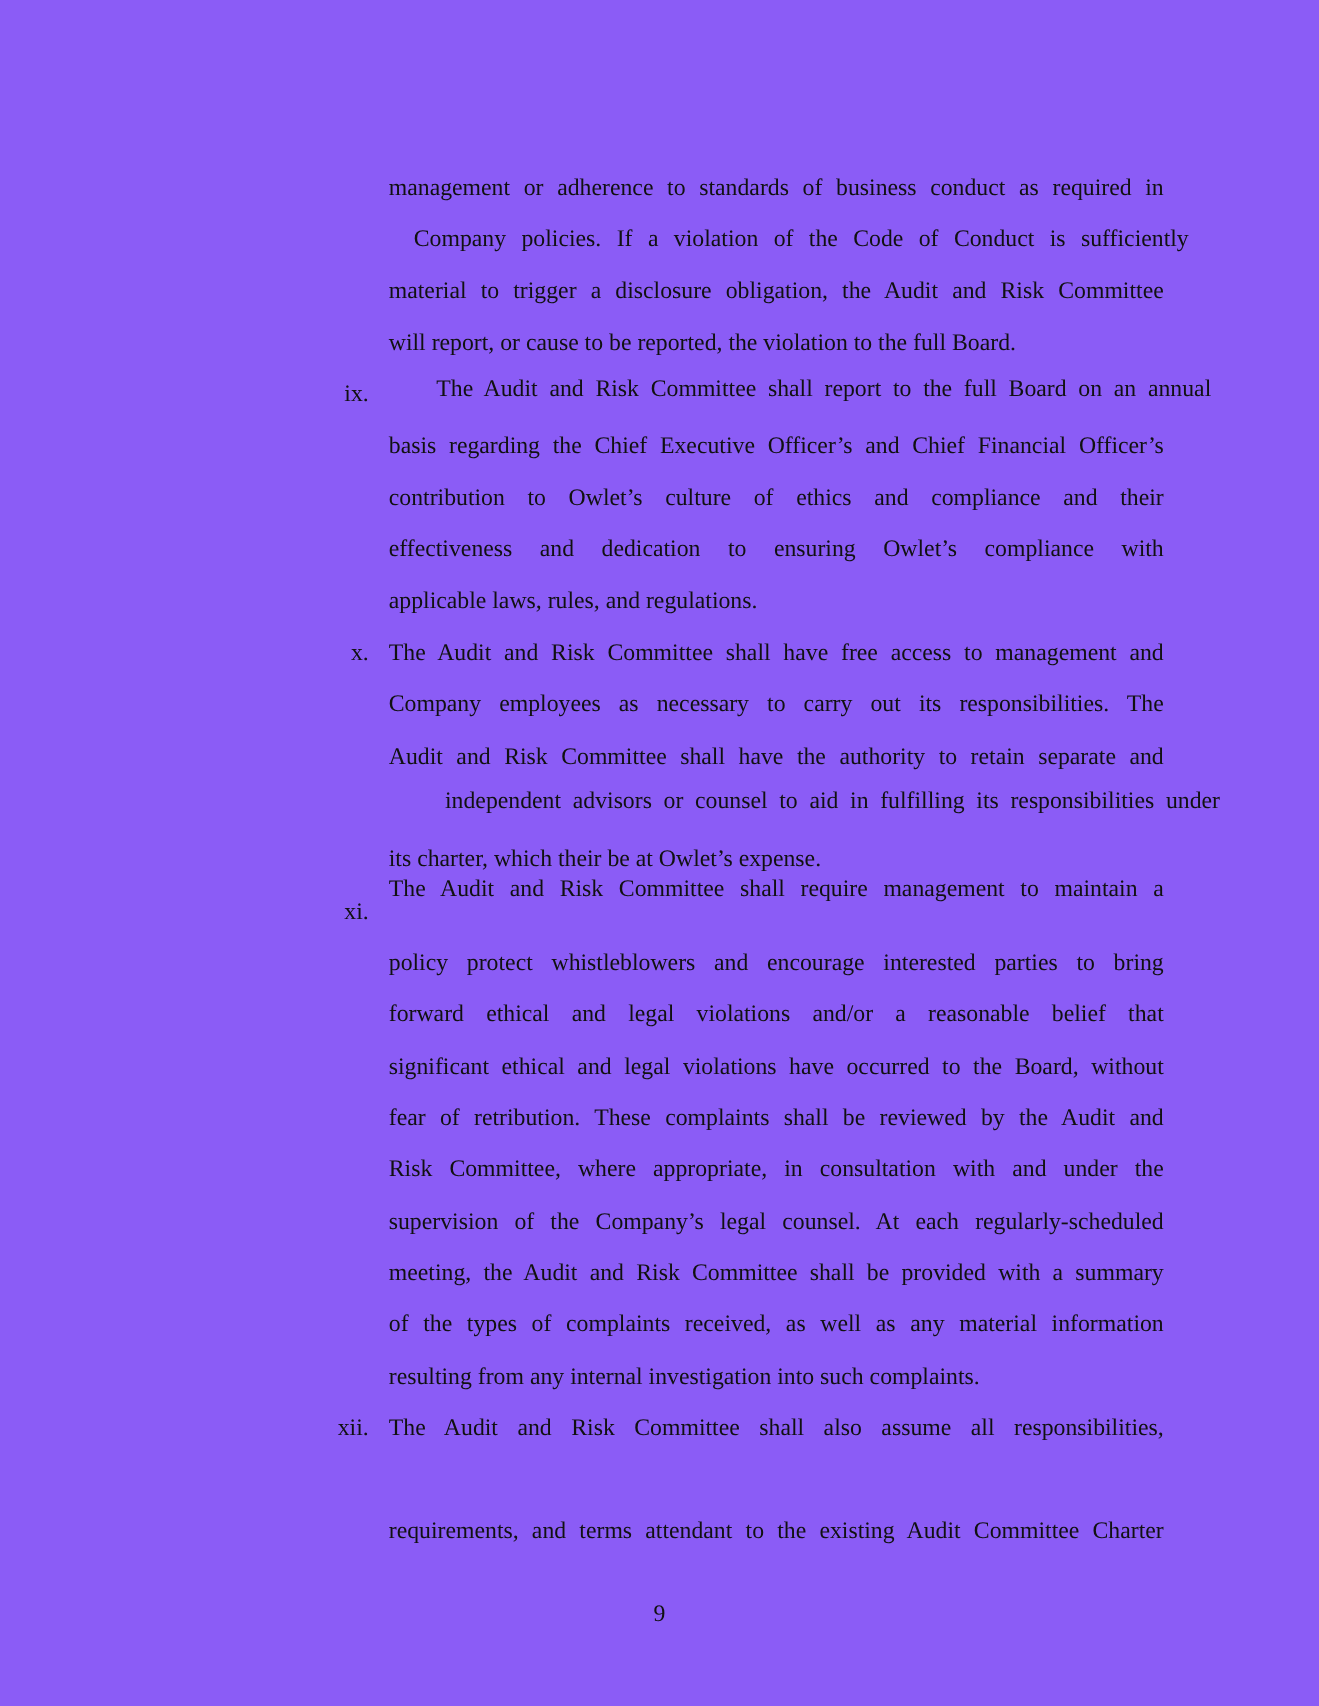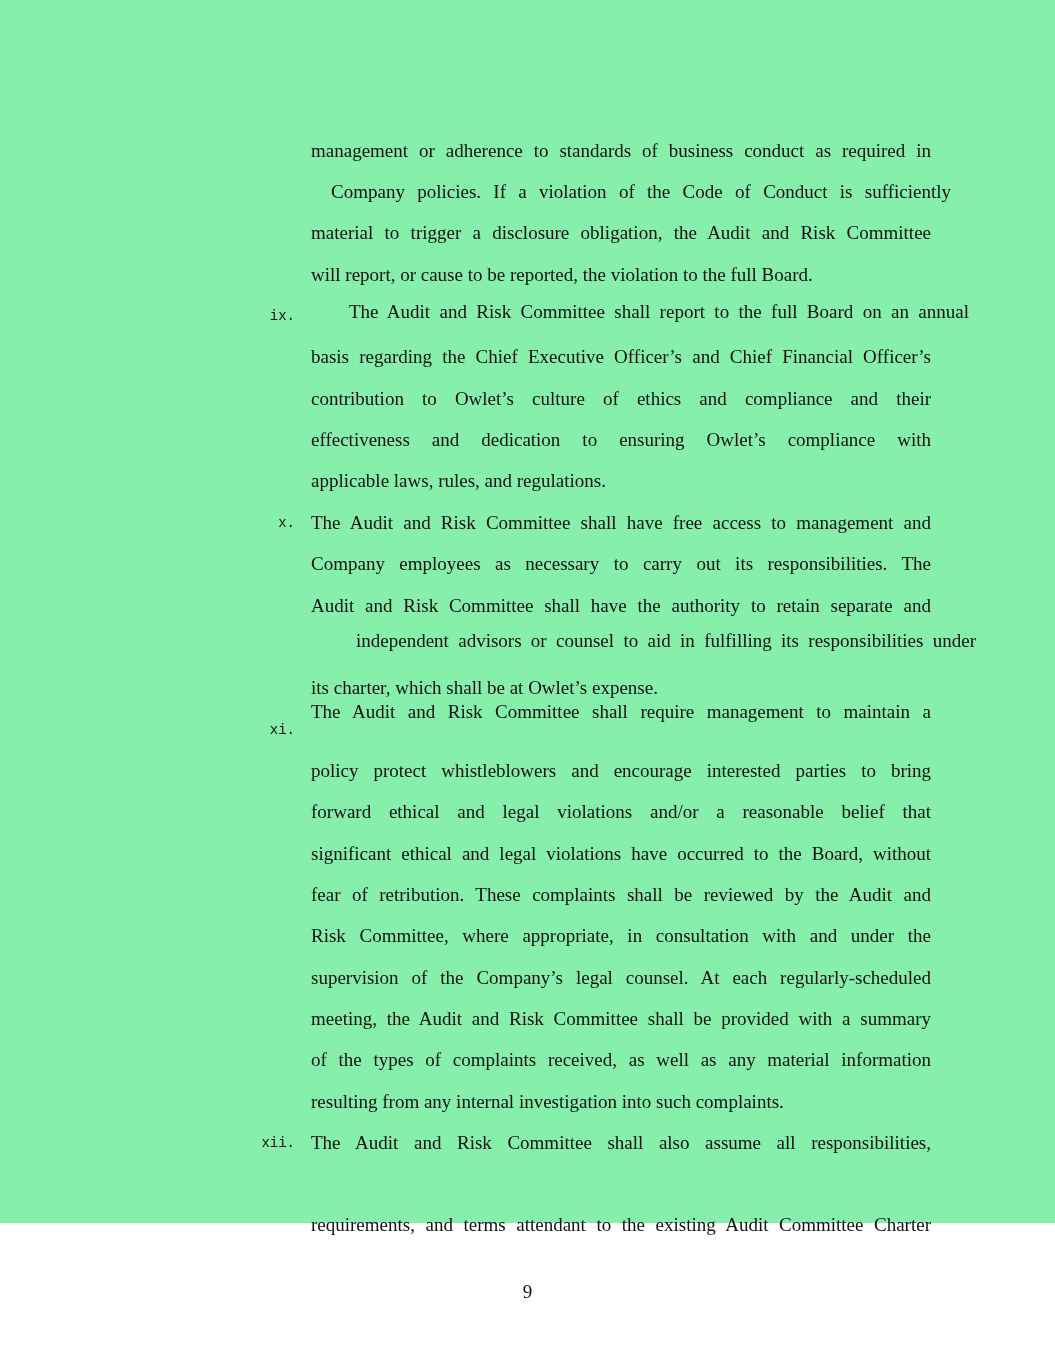--- a/index.html
+++ b/index.html
@@ -1,37 +1,37 @@
 <!DOCTYPE html>
 <html><head>
 <meta charset="utf-8">
 <style>
   html, body { margin: 0; padding: 0; background: #ffffff; }
   body { width: 1055px; height: 1365px; position: relative; overflow: hidden; }
-  .page { position: absolute; left: 0; top: 0; width: 1055px; height: 1223px; background: #86efac; }
+  .page { position: absolute; left: 0; top: 0; width: 1055px; height: 1365px; background: #8b5cf6; }
   .line {
     position: absolute;
     left: 311px;
     width: 620px;
     font-family: "Liberation Serif", serif;
     font-size: 19px;
     line-height: 24px;
     color: #111;
     white-space: nowrap;
     text-align: justify;
     text-align-last: justify;
   }
   .line.last { text-align-last: left; }
   .num {
     position: absolute;
     width: 40px;
     left: 255px;
     text-align: right;
-    font-family: Liberation Mono, monospace;
-    font-size: 14px;
+    font-family: Liberation Serif, serif;
+    font-size: 19px;
     line-height: 24px;
     color: #111;
   }
   .page-number {
     position: absolute;
     left: 0; width: 1055px;
     top: 1280px;
     text-align: center;
     font-family: "Liberation Serif", serif;
     font-size: 19px;
@@ -59,21 +59,21 @@
     <div class="line" style="top: 428px; white-space: nowrap;">effectiveness and dedication to ensuring Owlet’s compliance with</div>
     <div class="line last" style="top:469px">applicable laws, rules, and regulations.</div>
   </div>
 
   <div>
     <div class="num" style="top:511px">x.</div>
     <div class="line" style="top: 511px; white-space: nowrap;">The Audit and Risk Committee shall have free access to management and</div>
     <div class="line" style="top: 552px; white-space: nowrap;">Company employees as necessary to carry out its responsibilities.  The</div>
     <div class="line" style="top: 594px; white-space: nowrap;">Audit and Risk Committee shall have the authority to retain separate and</div>
     <div class="line" style="top: 629px; white-space: nowrap; margin-left: 45px;">independent advisors or counsel to aid in fulfilling its responsibilities under</div>
-    <div class="line last" style="top:676px">its charter, which shall be at Owlet’s expense.</div>
+    <div class="line last" style="top:676px">its charter, which their be at Owlet’s expense.</div>
   </div>
 
   <div>
     <div class="num" style="top:718px">xi.</div>
     <div class="line" style="top: 700px; white-space: nowrap;">The Audit and Risk Committee shall require management to maintain a</div>
     <div class="line" style="top: 759px; white-space: nowrap;">policy protect whistleblowers and encourage interested parties to bring</div>
     <div class="line" style="top: 800px; white-space: nowrap;">forward ethical and legal violations and/or a reasonable belief that</div>
     <div class="line" style="top: 842px; white-space: nowrap;">significant ethical and legal violations have occurred to the Board, without</div>
     <div class="line" style="top: 883px; white-space: nowrap;">fear of retribution. These complaints shall be reviewed by the Audit and</div>
     <div class="line" style="top: 924px; white-space: nowrap;">Risk Committee, where appropriate, in consultation with and under the</div>

